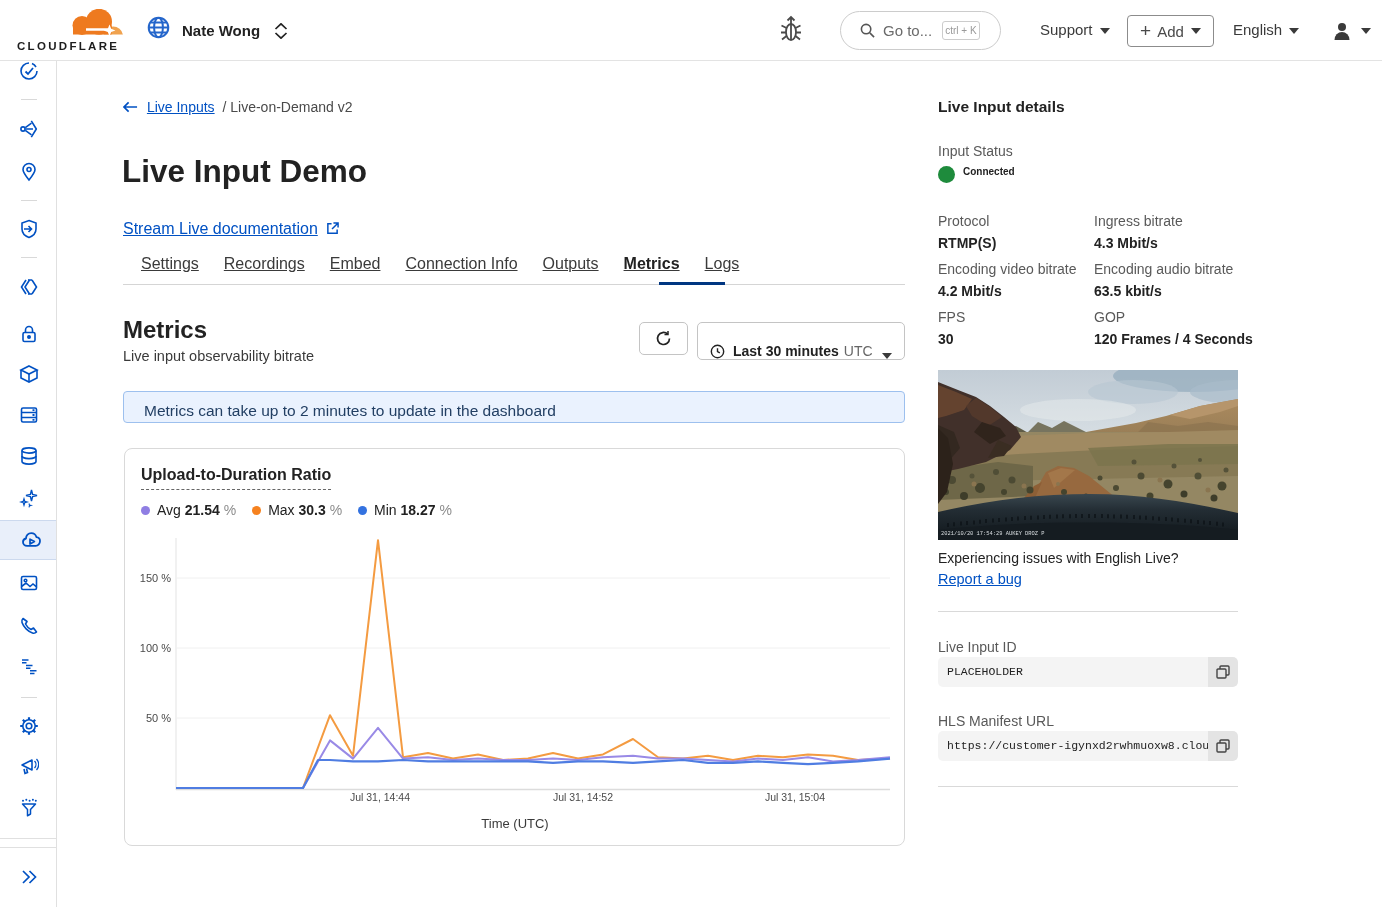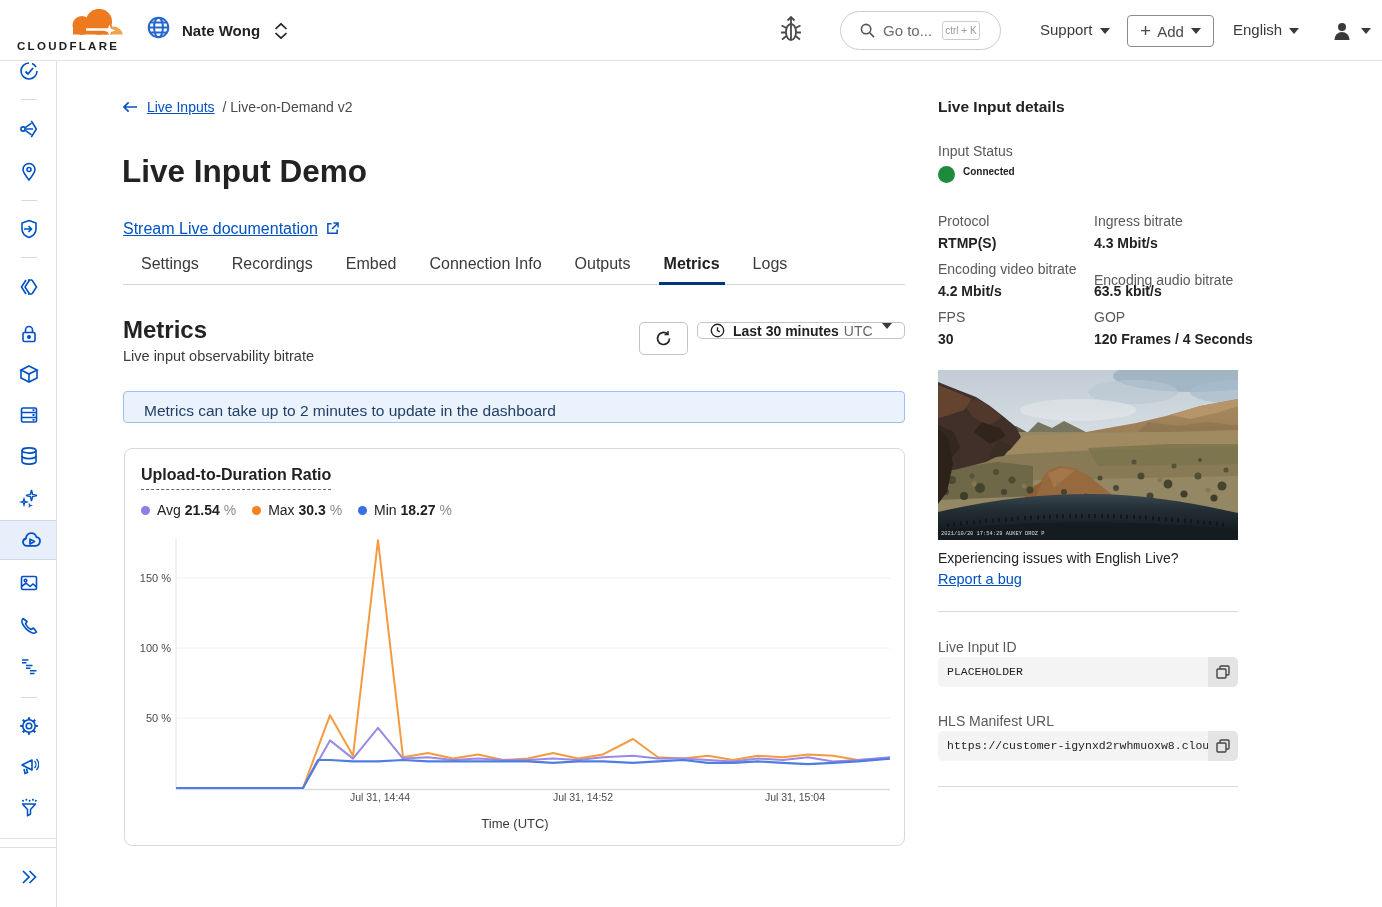--- a/index.html
+++ b/index.html
@@ -17,27 +17,27 @@
 .caret { display:inline-block; width:0; height:0; border-left:5px solid transparent; border-right:5px solid transparent; border-top:6px solid #3a3a3a; margin-left:7px; vertical-align:middle; }
 
 #sidebar { position:absolute; top:61px; left:0; width:57px; height:846px; border-right:1px solid #e0e0e0; background:#fff; }
 .ssep { position:absolute; left:21px; width:16px; border-top:1px solid #d9d9d9; }
 #sactive { position:absolute; left:0; top:459px; width:56px; height:40px; background:#e9effa; border-top:1px solid #ccd9ee; border-bottom:1px solid #ccd9ee; }
 .sic { position:absolute; left:19px; }
 
 #bc { position:absolute; left:123px; top:99px; font-size:14px; color:#4a4a4a; }
 #title { position:absolute; left:122px; top:153px; font-size:31.5px; font-weight:bold; color:#222; }
 #doclink { position:absolute; left:123px; top:220px; font-size:16px; }
-#tabs { position:absolute; left:141px; top:255px; display:flex; gap:33px; font-size:16px; color:#3a3a3a; }
+#tabs { position:absolute; left:141px; top:255px; display:flex; gap:25px; font-size:16px; color:#3a3a3a;text-decoration:underline; }
 #tabline { position:absolute; left:123px; top:284px; width:782px; border-top:1px solid #d5d5d5; }
 #metunderline { position:absolute; left:659px; top:282px; width:66px; height:3px; background:#003681; }
 #mh2 { position:absolute; left:123px; top:316px; font-size:24px; font-weight:bold; color:#222; }
 #msub { position:absolute; left:123px; top:348px; font-size:14.5px; color:#3a3a3a; }
 #refresh { position:absolute; left:639px; top:322px; width:49px; height:33px; border:1px solid #c4c4c4; border-radius:5px; display:flex; align-items:center; justify-content:center; }
-#timedd { position:absolute; left:697px; top:322px; width:208px; height:17px; border:1px solid #c4c4c4; border-radius:5px; display:flex; align-items:flex-start; padding:0 12px; font-size:14px; color:#222; }
+#timedd { position:absolute; left:697px; top:322px; width:208px; height:38px; border:1px solid #c4c4c4; border-radius:5px; display:flex; align-items:flex-end; padding:0 12px; font-size:14px; color:#222; }
 #banner { position:absolute; left:123px; top:391px; width:782px; height:32px; background:#eaf2fe; border:1px solid #9dc0ee; border-radius:4px; line-height:38px; padding-left:20px; color:#223f63; font-size:15.5px; }
 #card { position:absolute; left:124px; top:448px; width:781px; height:398px; border:1px solid #d9d9d9; border-radius:8px; background:#fff; }
 #ctitle { position:absolute; left:141px; top:466px; font-size:16px; font-weight:bold; color:#222; border-bottom:1.5px dashed #666; padding-bottom:5px; }
 #legend { position:absolute; left:141px; top:502px; font-size:14px; color:#222; display:flex; align-items:center; }
 .dot { display:inline-block; width:9px; height:9px; border-radius:50%; margin-right:7px; }
 .pct { color:#8c8c8c; }
 
 .rlabel { position:absolute; font-size:14px; color:#595959; }
 .rval { position:absolute; font-size:14px; font-weight:bold; color:#222; }
 .copybox { position:absolute; width:300px; height:30px; background:#f4f4f4; border-radius:5px; font-family:"Liberation Mono",monospace; font-size:11.5px; color:#222; line-height:30px; padding-left:9px; overflow:hidden; white-space:nowrap; }
@@ -282,21 +282,21 @@
 <div style="position:absolute;left:938px;top:98px;font-size:15.5px;font-weight:bold;color:#222;">Live Input details</div>
 <div class="rlabel" style="left:938px;top:143px;">Input Status</div>
 <div style="position:absolute;left:938px;top:166px;width:17px;height:17px;border-radius:50%;background:#1e8b3c;"></div>
 <div style="position:absolute;left:963px;top:166px;font-size:10px;font-weight:bold;color:#222;">Connected</div>
 
 <div class="rlabel" style="left:938px;top:213px;">Protocol</div>
 <div class="rlabel" style="left:1094px;top:213px;">Ingress bitrate</div>
 <div class="rval" style="left:938px;top:235px;">RTMP(S)</div>
 <div class="rval" style="left:1094px;top:235px;">4.3 Mbit/s</div>
 <div class="rlabel" style="left:938px;top:261px;">Encoding video bitrate</div>
-<div class="rlabel" style="left:1094px;top:261px;margin-top:11px;">Encoding audio bitrate</div>
+<div class="rlabel" style="left:1094px;top:261px;">Encoding audio bitrate</div>
 <div class="rval" style="left:938px;top:283px;">4.2 Mbit/s</div>
 <div class="rval" style="left:1094px;top:283px;">63.5 kbit/s</div>
 <div class="rlabel" style="left:938px;top:309px;">FPS</div>
 <div class="rlabel" style="left:1094px;top:309px;">GOP</div>
 <div class="rval" style="left:938px;top:331px;">30</div>
 <div class="rval" style="left:1094px;top:331px;">120 Frames / 4 Seconds</div>
 
 <svg id="thumb" style="position:absolute;left:938px;top:370px;" width="300" height="170" viewBox="0 0 300 170">
 <defs>
 <linearGradient id="sky" x1="0" y1="0" x2="0" y2="1">

